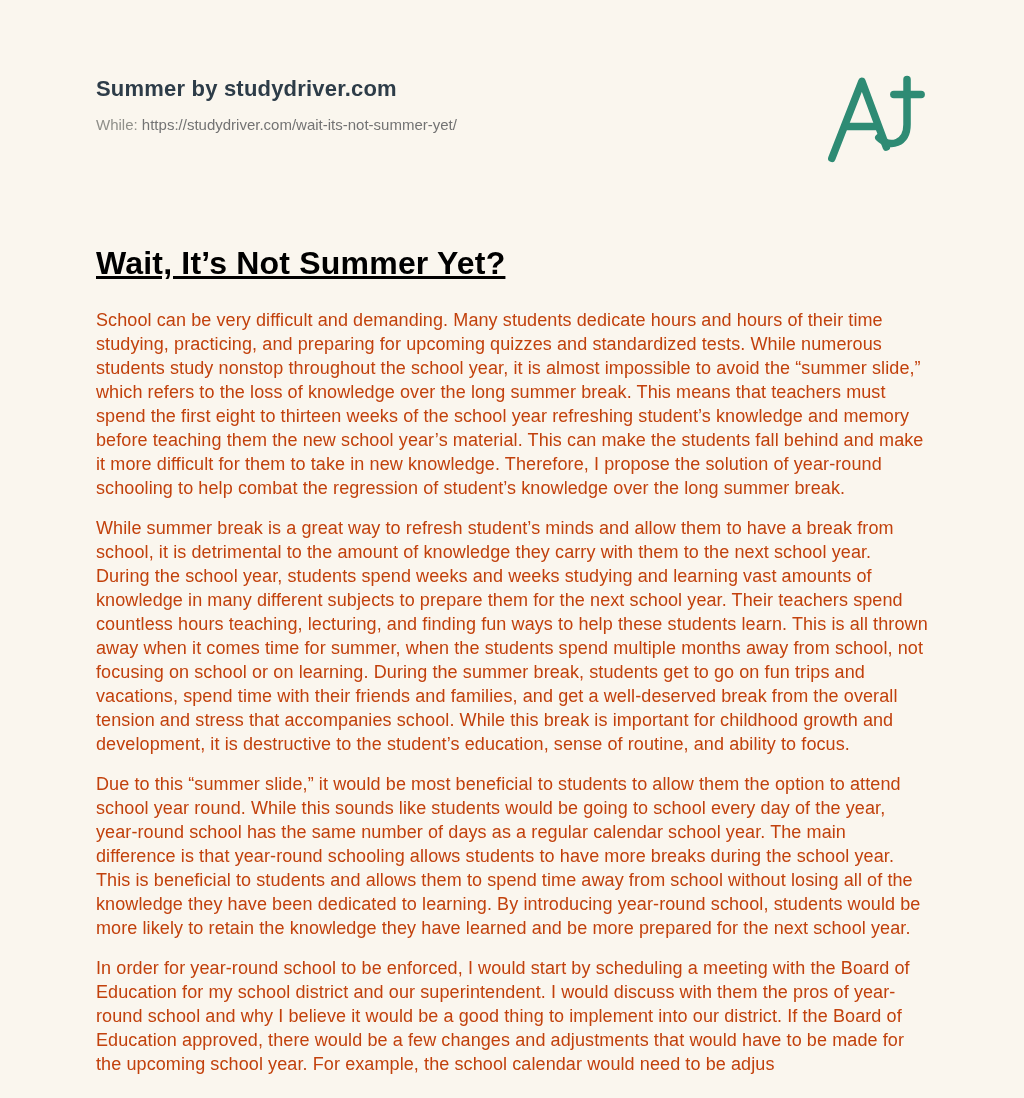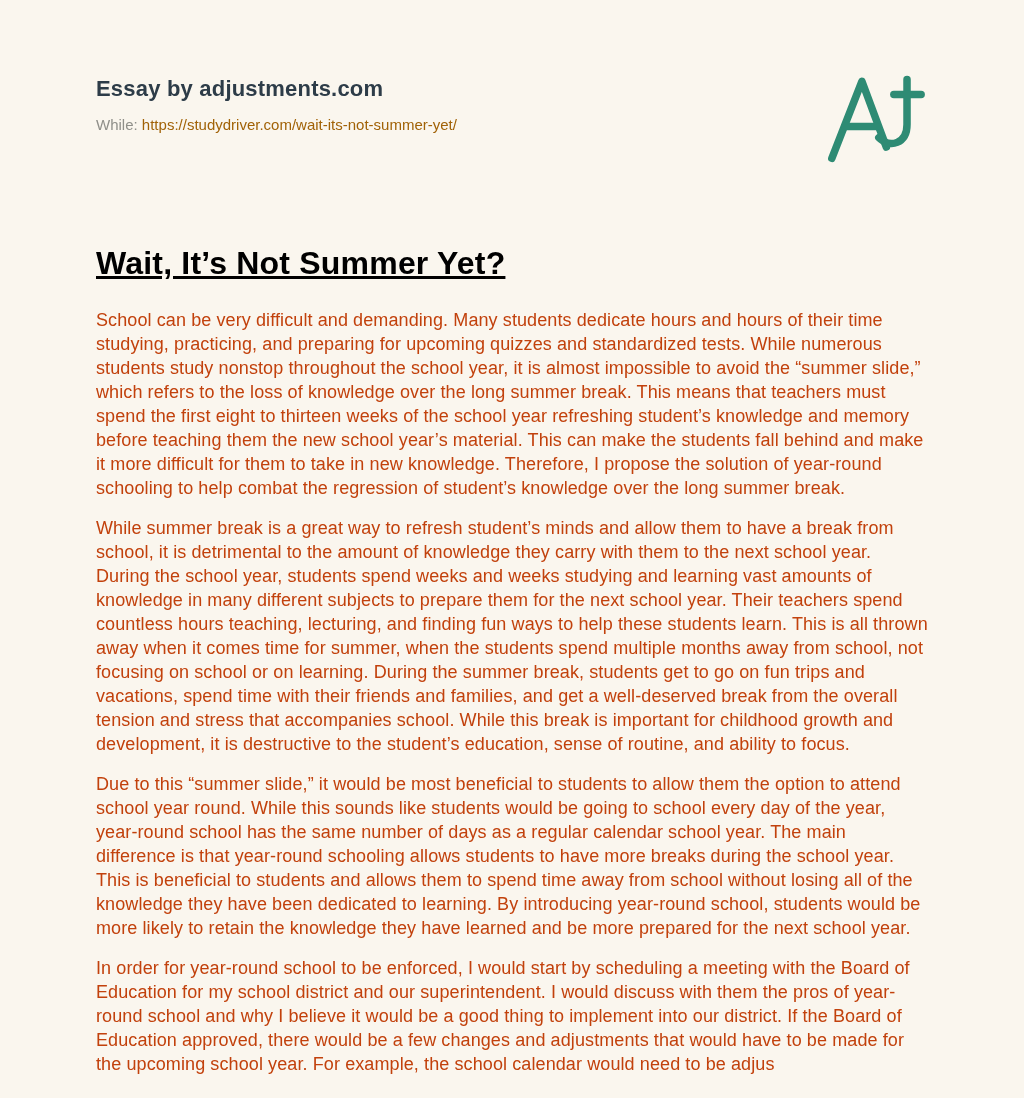--- a/index.html
+++ b/index.html
@@ -26,21 +26,21 @@
     font-weight: 700;
     color: #2d3c48;
     letter-spacing: 0.2px;
   }
   .source-line {
     margin-top: 14px;
     font-size: 15px;
     color: #8f8f89;
   }
   .source-link {
-    color: #a16207;
+    color: #737373;
     text-decoration: none;
   }
   .logo {
     position: absolute;
     top: 70px;
     right: 96px;
     width: 104px;
     height: 94px;
   }
   .article-title {
@@ -58,21 +58,21 @@
     line-height: 24px;
     color: #c2410c;
     letter-spacing: 0.1px;
   }
 </style>
 </head>
 <body>
 
 <div class="page">
 
-  <div class="byline">Essay by adjustments.com</div>
+  <div class="byline">Summer by studydriver.com</div>
 
   <div class="source-line">
     <span>While:</span>
     <a href="#" class="source-link">https://studydriver.com/wait-its-not-summer-yet/</a>
   </div>
 
   <div class="logo">
     <svg width="104" height="94" viewBox="0 0 110 100" fill="none" xmlns="http://www.w3.org/2000/svg">
       <path d="M8 94 L40 12 L66 82" stroke="#2e8b74" stroke-width="8" stroke-linecap="round" stroke-linejoin="round" fill="none"></path>
       <path d="M22 60 L56 60" stroke="#2e8b74" stroke-width="8" stroke-linecap="round" fill="none"></path>

